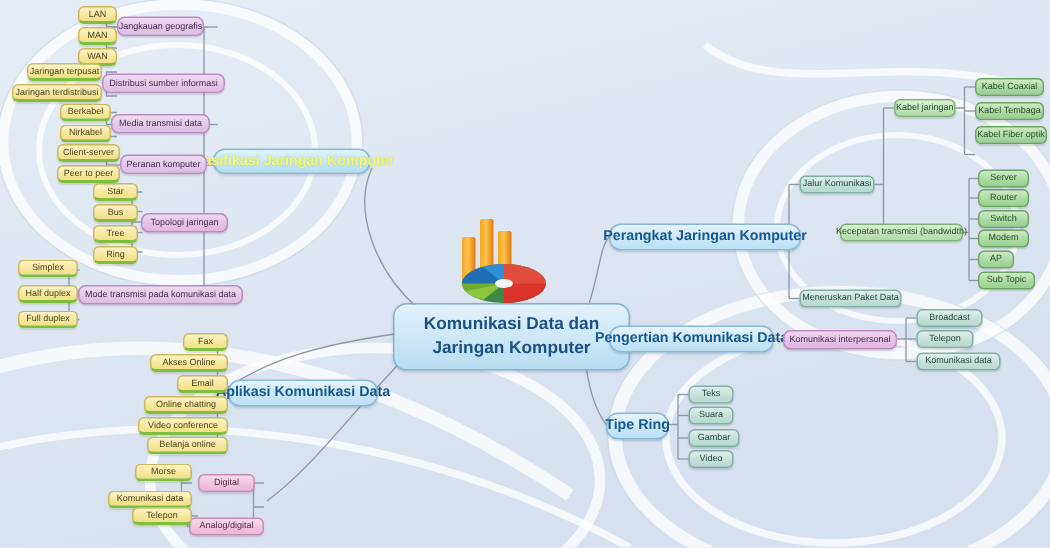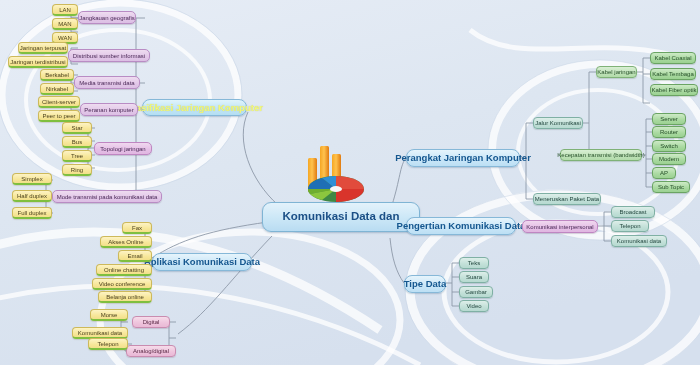--- a/index.html
+++ b/index.html
@@ -263,20 +263,21 @@
       <path d="M40 57 L 12 57 A 28 13 0 0 1 26 46 Z" fill="#1f6fb5"></path>
       <path d="M40 57 L 26 46 A 28 13 0 0 1 40 44 Z" fill="#2f8fd6"></path>
       <path d="M40 57 L 14 62 A 28 13 0 0 1 12 57 Z" fill="#6fae2f"></path>
       <path d="M40 57 L 26 68 A 28 13 0 0 1 14 62 Z" fill="#8cc63e"></path>
       <ellipse cx="40" cy="57" rx="6" ry="3" fill="#f7f7f7"></ellipse>
     </g>
   </svg>
 
   <div class="node central" style="left:262px;top:202px;width:158px;">
     <span>Komunikasi Data dan</span>
+    <span>Jaringan Komputer</span>
   </div>
 
   <div class="node lv1 cyanlabel" style="left:142px;top:99px;width:105px;height:17px;">
     <span>Klasifikasi Jaringan Komputer</span>
   </div>
 
   <div class="node lv2" style="left:78px;top:11px;width:58px;height:13px;">
     <span>Jangkauan geografis</span>
     </div>
   <div class="node lv3" style="left:52px;top:4px;width:26px;height:12px;">
@@ -379,21 +380,21 @@
   <div class="node lv3" style="left:90px;top:309px;width:38px;height:12px;">
     <span>Morse</span>
     </div>
   <div class="node lv3" style="left:72px;top:327px;width:56px;height:12px;">
     <span>Komunikasi data</span>
     </div>
   <div class="node lv3" style="left:88px;top:338px;width:40px;height:12px;">
     <span>Telepon</span>
     </div>
 
-  <div class="node lv1" style="left:406px;top:149px;width:114px;height:18px;">
+  <div class="node lv1" style="left:406px;top:149px;width:128px;height:18px;">
     <span>Perangkat Jaringan Komputer</span>
   </div>
   <div class="node mint" style="left:533px;top:117px;width:50px;height:12px;">
     <span>Jalur Komunikasi</span>
     </div>
   <div class="node mint" style="left:533px;top:193px;width:68px;height:12px;">
     <span>Meneruskan Paket Data</span>
     </div>
   <div class="node grn" style="left:596px;top:66px;width:41px;height:12px;">
     <span>Kabel jaringan</span>
@@ -439,21 +440,21 @@
     <span>Broadcast</span>
     </div>
   <div class="node mint" style="left:611px;top:220px;width:38px;height:12px;">
     <span>Telepon</span>
     </div>
   <div class="node mint" style="left:611px;top:235px;width:56px;height:12px;">
     <span>Komunikasi data</span>
     </div>
 
   <div class="node lv1" style="left:404px;top:275px;width:42px;height:18px;">
-    <span>Tipe Data</span>
+    <span>Tipe Ring</span>
   </div>
   <div class="node mint" style="left:459px;top:257px;width:30px;height:12px;">
     <span>Teks</span>
     </div>
   <div class="node mint" style="left:459px;top:271px;width:30px;height:12px;">
     <span>Suara</span>
     </div>
   <div class="node mint" style="left:459px;top:286px;width:34px;height:12px;">
     <span>Gambar</span>
     </div>

